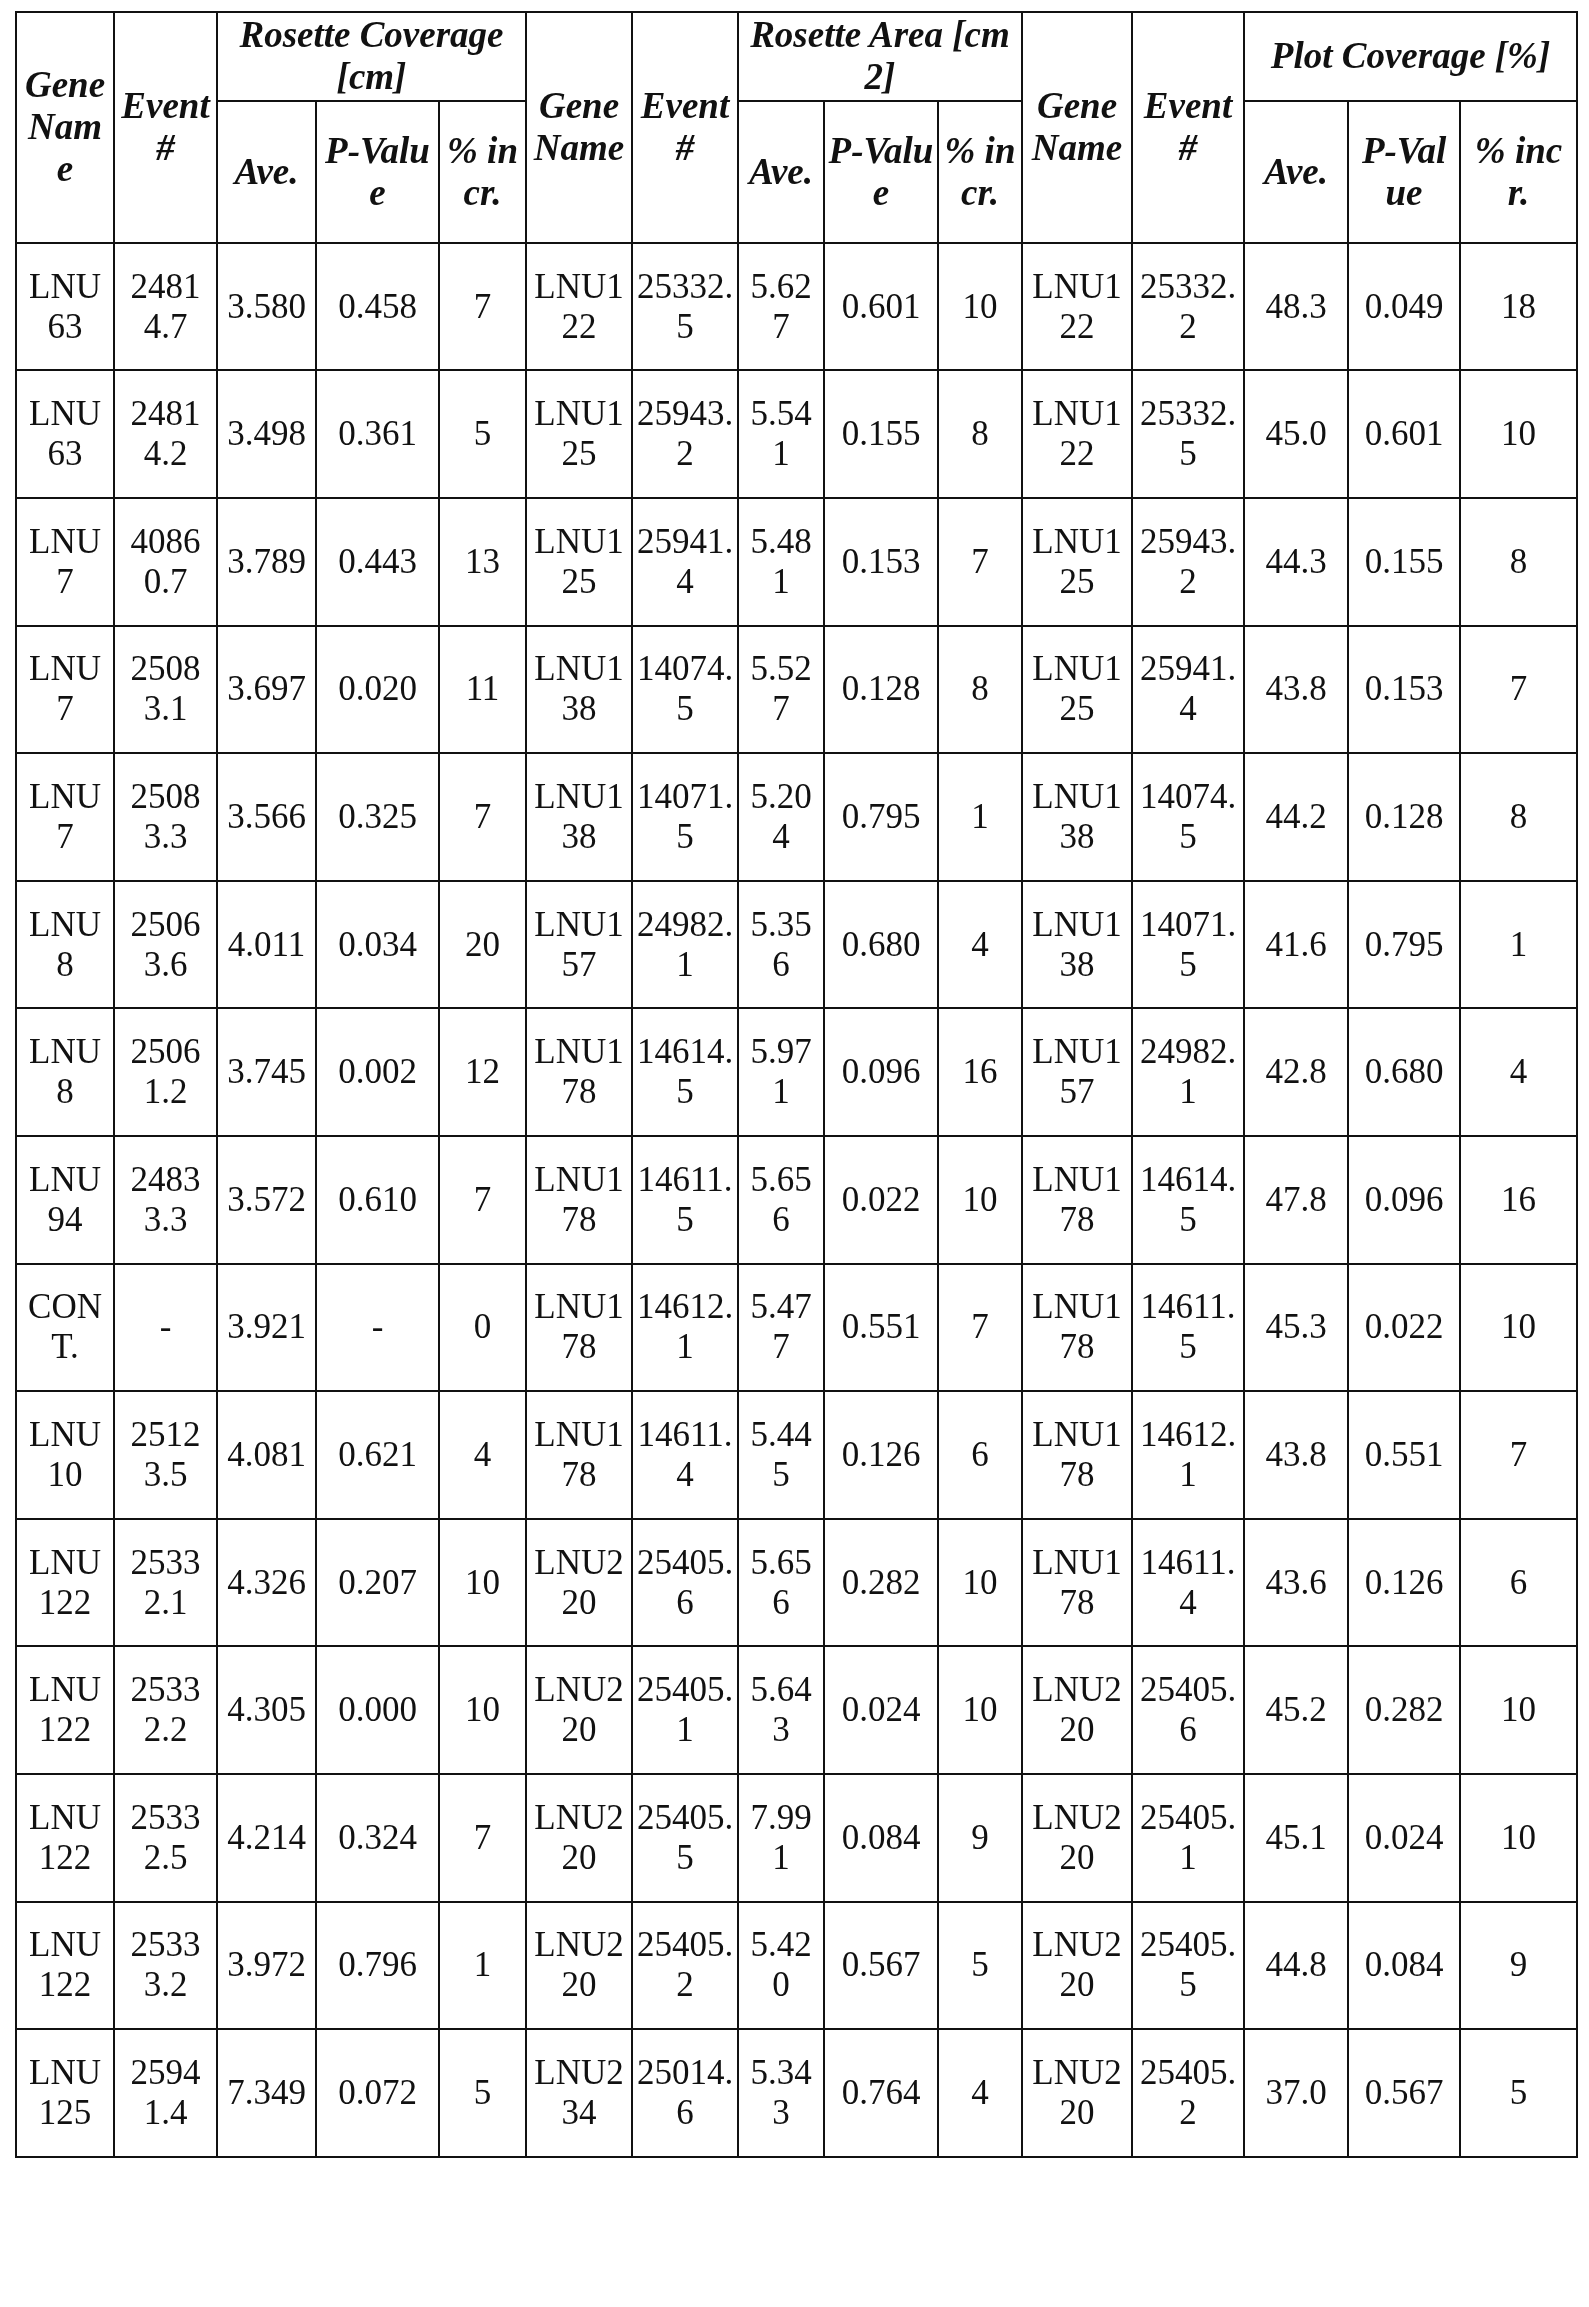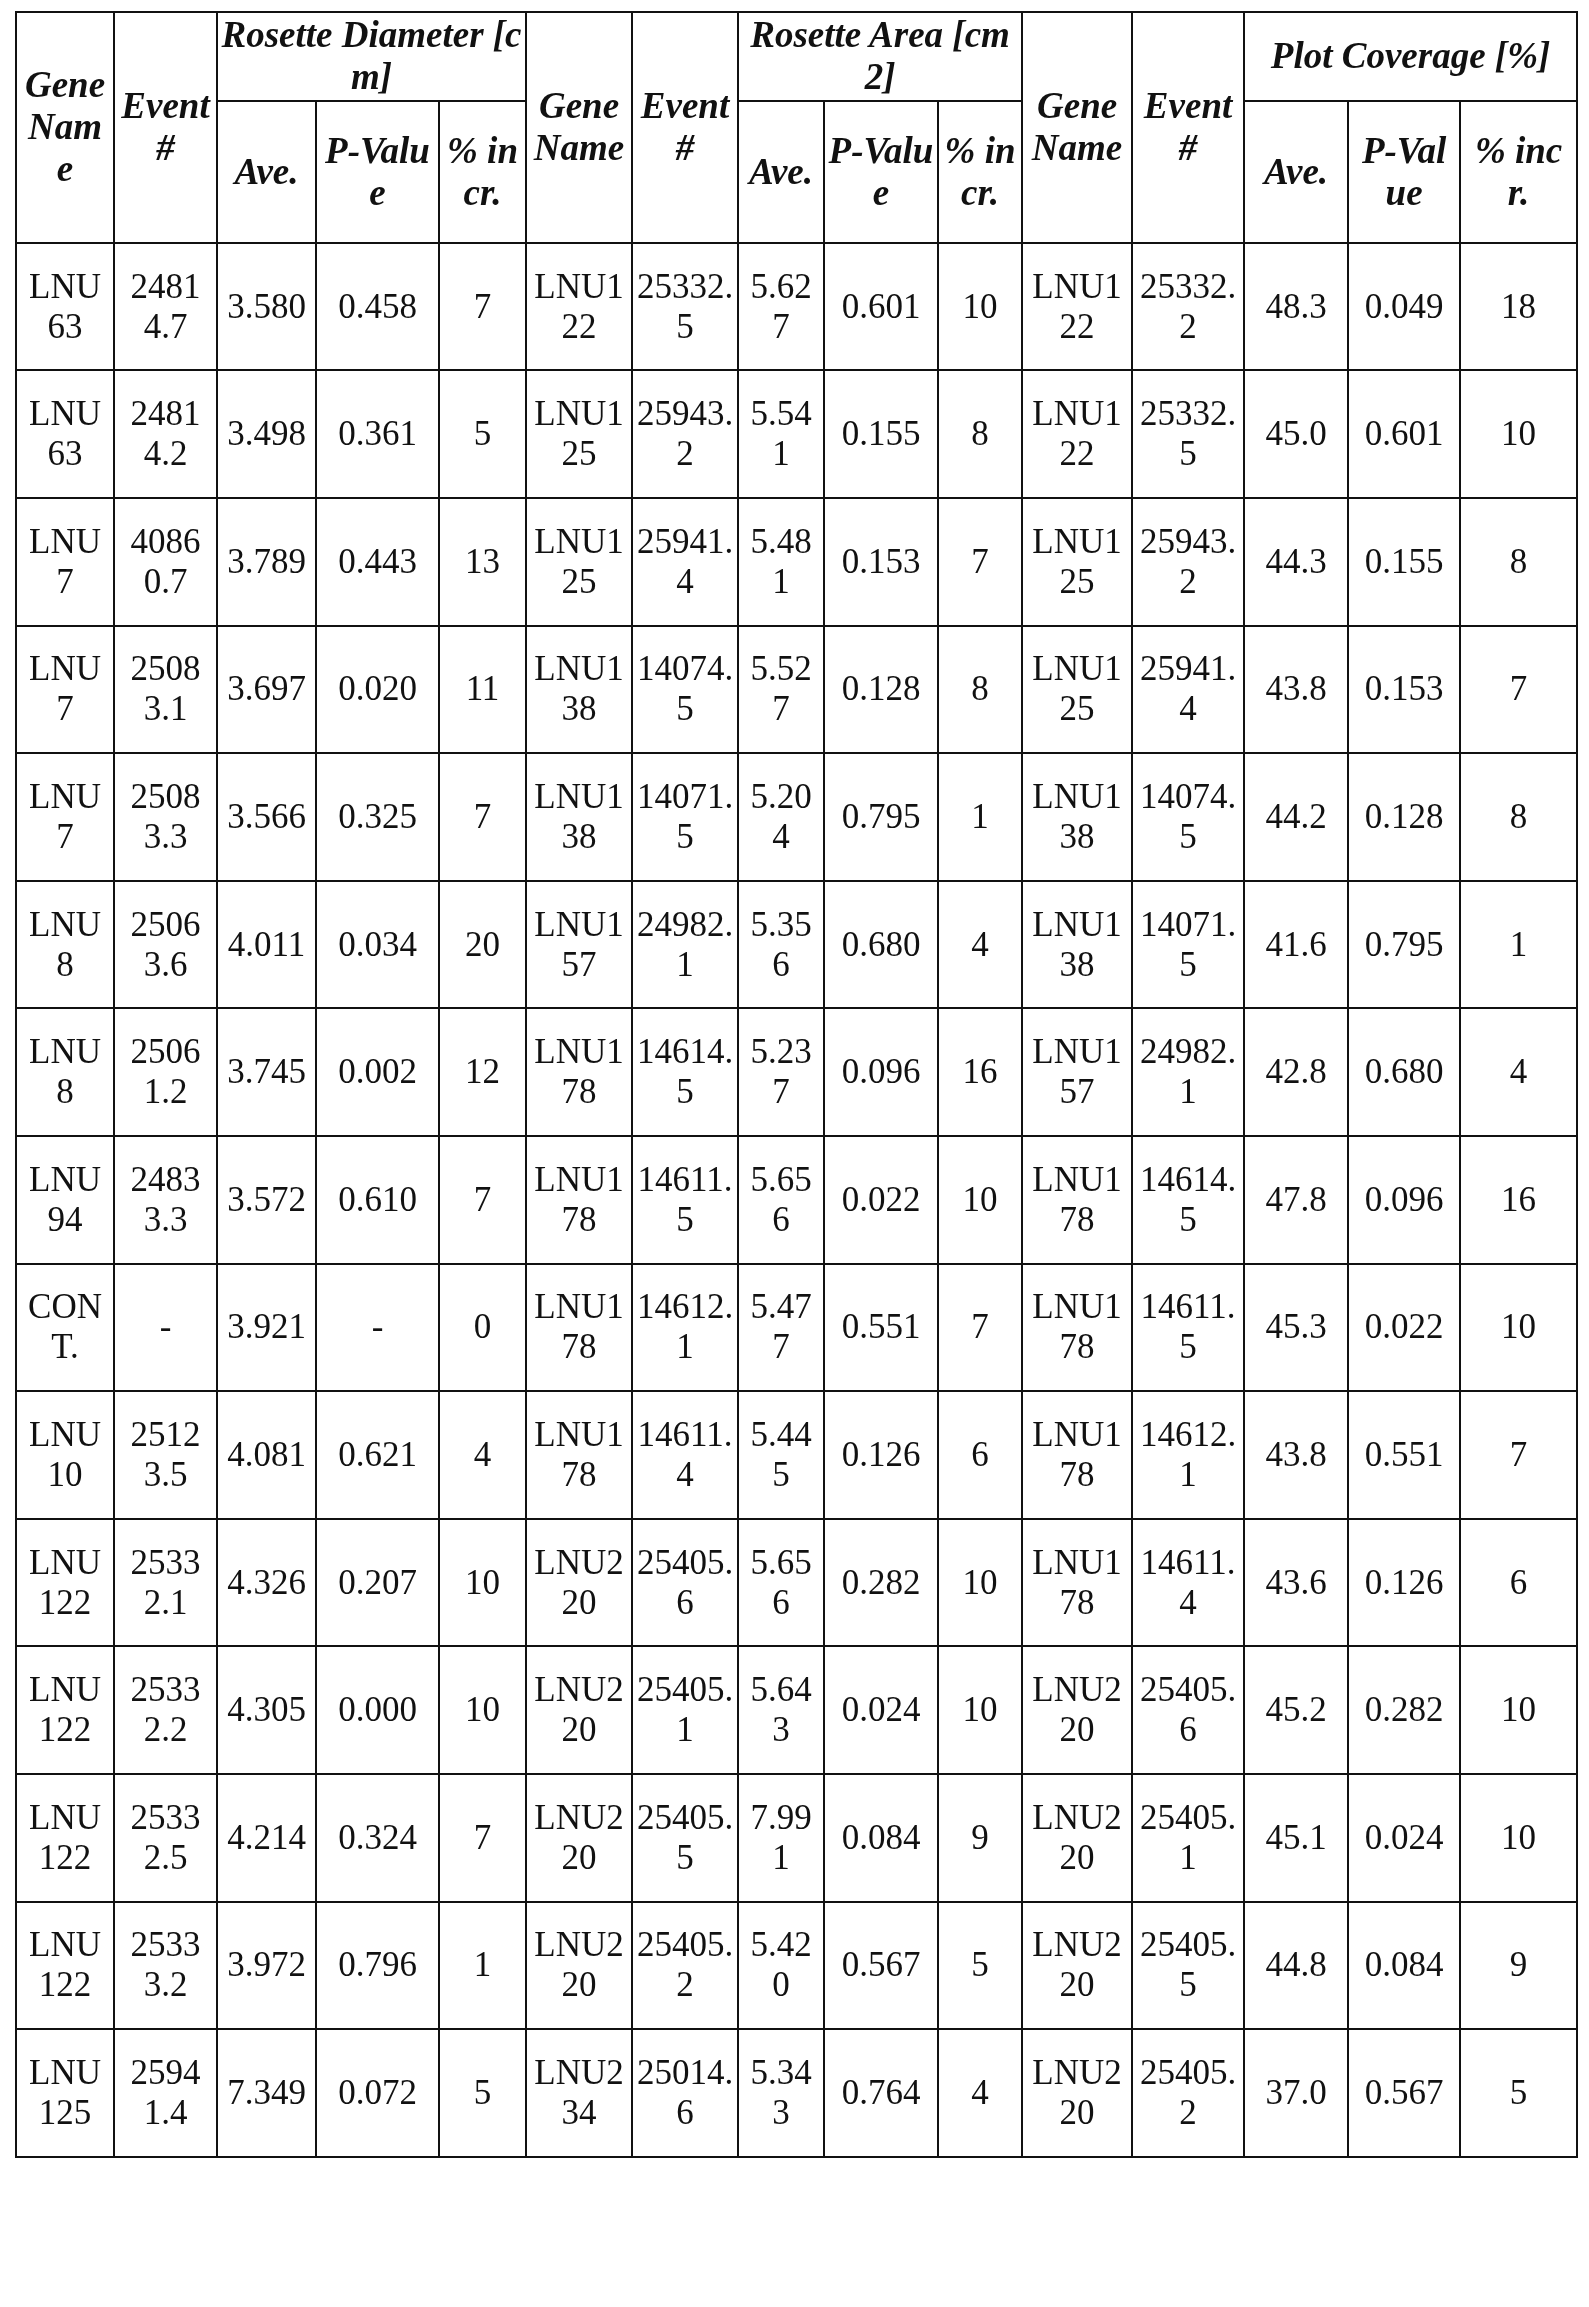--- a/index.html
+++ b/index.html
@@ -50,21 +50,21 @@
     <col class="c-gene3">
       <col class="c-ev3">
       <col class="c-ave3">
       <col class="c-p3">
       <col class="c-pc3">
   </colgroup>
   <thead>
     <tr class="grp">
       <th rowspan="2">Gene Name</th>
       <th rowspan="2">Event #</th>
-      <th colspan="3">Rosette Diameter [cm]</th>
+      <th colspan="3">Rosette Coverage [cm]</th>
       <th rowspan="2">Gene Name</th>
       <th rowspan="2">Event #</th>
       <th colspan="3">Rosette Area [cm2]</th>
       <th rowspan="2">Gene Name</th>
       <th rowspan="2">Event #</th>
       <th colspan="3">Plot Coverage [%]</th>
     </tr>
     <tr class="sub">
       <th>Ave.</th>
       <th>P-Value</th>
@@ -181,21 +181,21 @@
         <td>1</td>
       </tr>
       <tr class="row">
         <td>LNU8</td>
         <td>25061.2</td>
         <td>3.745</td>
         <td>0.002</td>
         <td>12</td>
         <td>LNU178</td>
         <td>14614.5</td>
-        <td>5.237</td>
+        <td>5.971</td>
         <td>0.096</td>
         <td>16</td>
         <td>LNU157</td>
         <td>24982.1</td>
         <td>42.8</td>
         <td>0.680</td>
         <td>4</td>
       </tr>
       <tr class="row">
         <td>LNU94</td>

